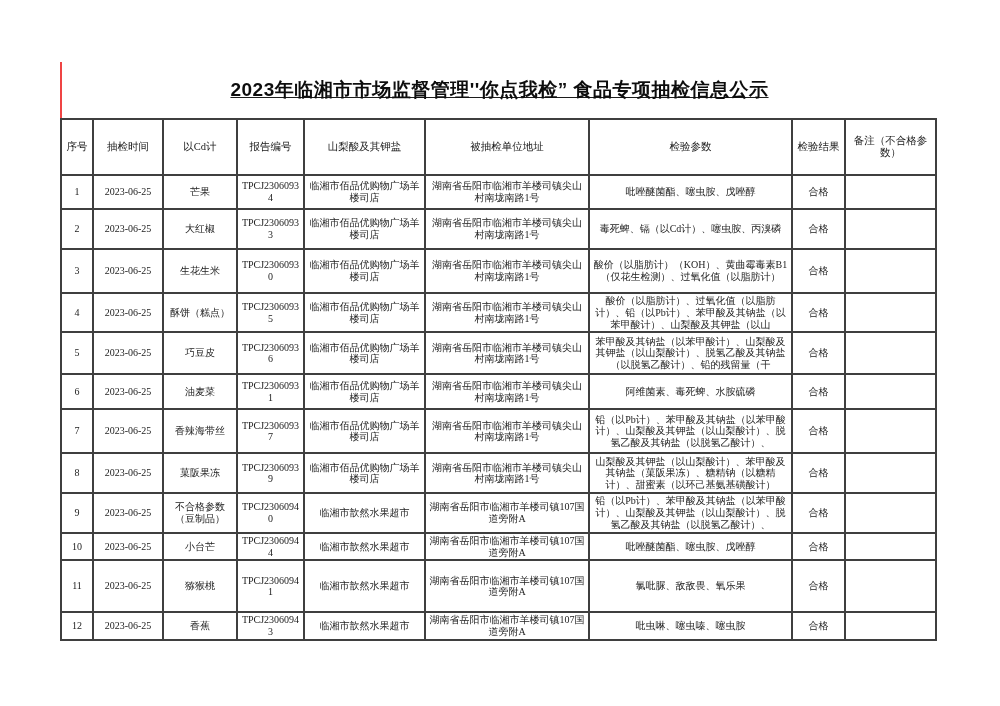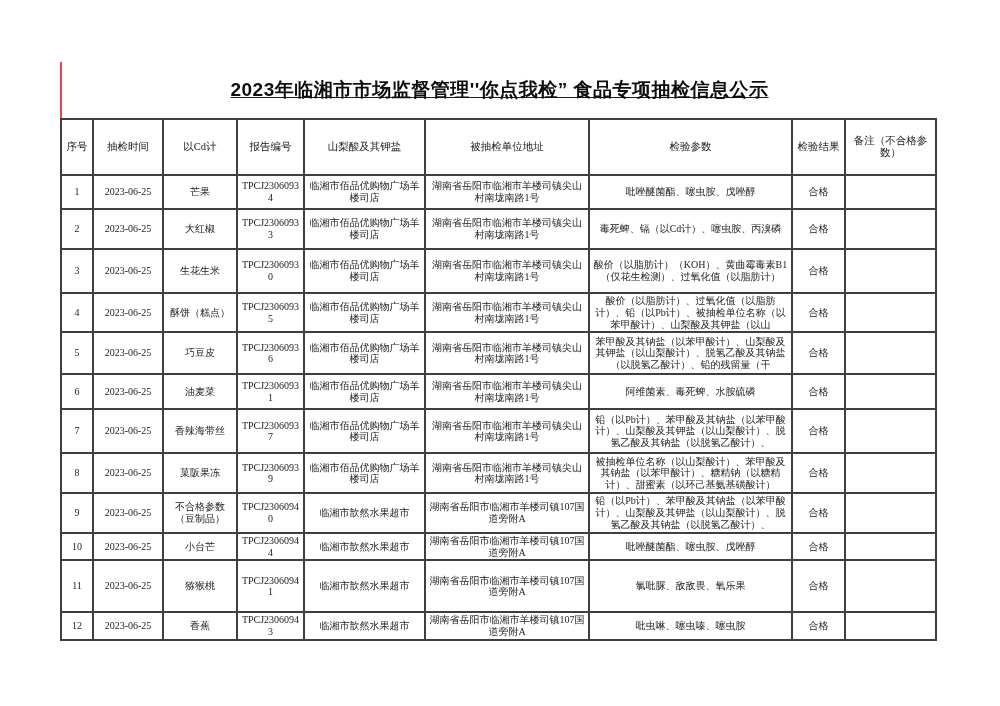--- a/index.html
+++ b/index.html
@@ -113,21 +113,21 @@
     <td class="c-result">合格</td>
     <td class="c-remark"></td>
   </tr>
       <tr>
     <td class="c-no">4</td>
     <td class="c-date">2023-06-25</td>
     <td class="c-sample">酥饼（糕点）</td>
     <td class="c-report">TPCJ23060935</td>
     <td class="c-unit">临湘市佰品优购物广场羊楼司店</td>
     <td class="c-address">湖南省岳阳市临湘市羊楼司镇尖山村南垅南路1号</td>
-    <td class="c-params">酸价（以脂肪计）、过氧化值（以脂肪计）、铅（以Pb计）、被抽检单位名称（以苯甲酸计）、山梨酸及其钾盐（以山</td>
+    <td class="c-params">酸价（以脂肪计）、过氧化值（以脂肪计）、铅（以Pb计）、苯甲酸及其钠盐（以苯甲酸计）、山梨酸及其钾盐（以山</td>
     <td class="c-result">合格</td>
     <td class="c-remark"></td>
   </tr>
       <tr>
     <td class="c-no">5</td>
     <td class="c-date">2023-06-25</td>
     <td class="c-sample">巧豆皮</td>
     <td class="c-report">TPCJ23060936</td>
     <td class="c-unit">临湘市佰品优购物广场羊楼司店</td>
     <td class="c-address">湖南省岳阳市临湘市羊楼司镇尖山村南垅南路1号</td>
@@ -157,21 +157,21 @@
     <td class="c-result">合格</td>
     <td class="c-remark"></td>
   </tr>
       <tr>
     <td class="c-no">8</td>
     <td class="c-date">2023-06-25</td>
     <td class="c-sample">菓阪果冻</td>
     <td class="c-report">TPCJ23060939</td>
     <td class="c-unit">临湘市佰品优购物广场羊楼司店</td>
     <td class="c-address">湖南省岳阳市临湘市羊楼司镇尖山村南垅南路1号</td>
-    <td class="c-params">被抽检单位名称（以山梨酸计）、苯甲酸及其钠盐（以苯甲酸计）、糖精钠（以糖精计）、甜蜜素（以环己基氨基磺酸计）</td>
+    <td class="c-params">山梨酸及其钾盐（以山梨酸计）、苯甲酸及其钠盐（菓阪果冻）、糖精钠（以糖精计）、甜蜜素（以环己基氨基磺酸计）</td>
     <td class="c-result">合格</td>
     <td class="c-remark"></td>
   </tr>
       <tr>
     <td class="c-no">9</td>
     <td class="c-date">2023-06-25</td>
     <td class="c-sample">不合格参数（豆制品）</td>
     <td class="c-report">TPCJ23060940</td>
     <td class="c-unit">临湘市歆然水果超市</td>
     <td class="c-address">湖南省岳阳市临湘市羊楼司镇107国道旁附A</td>

